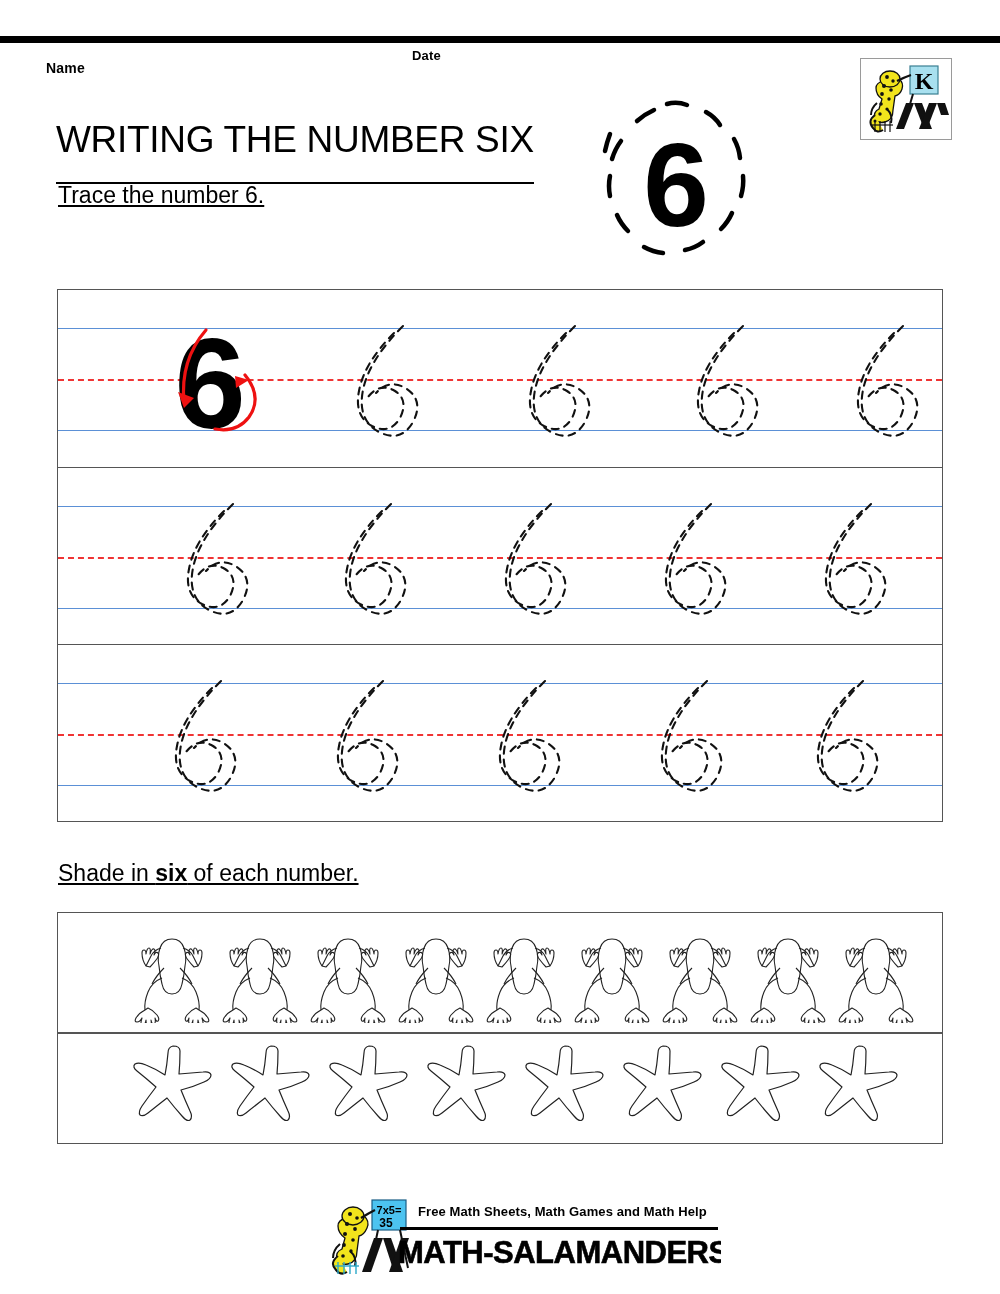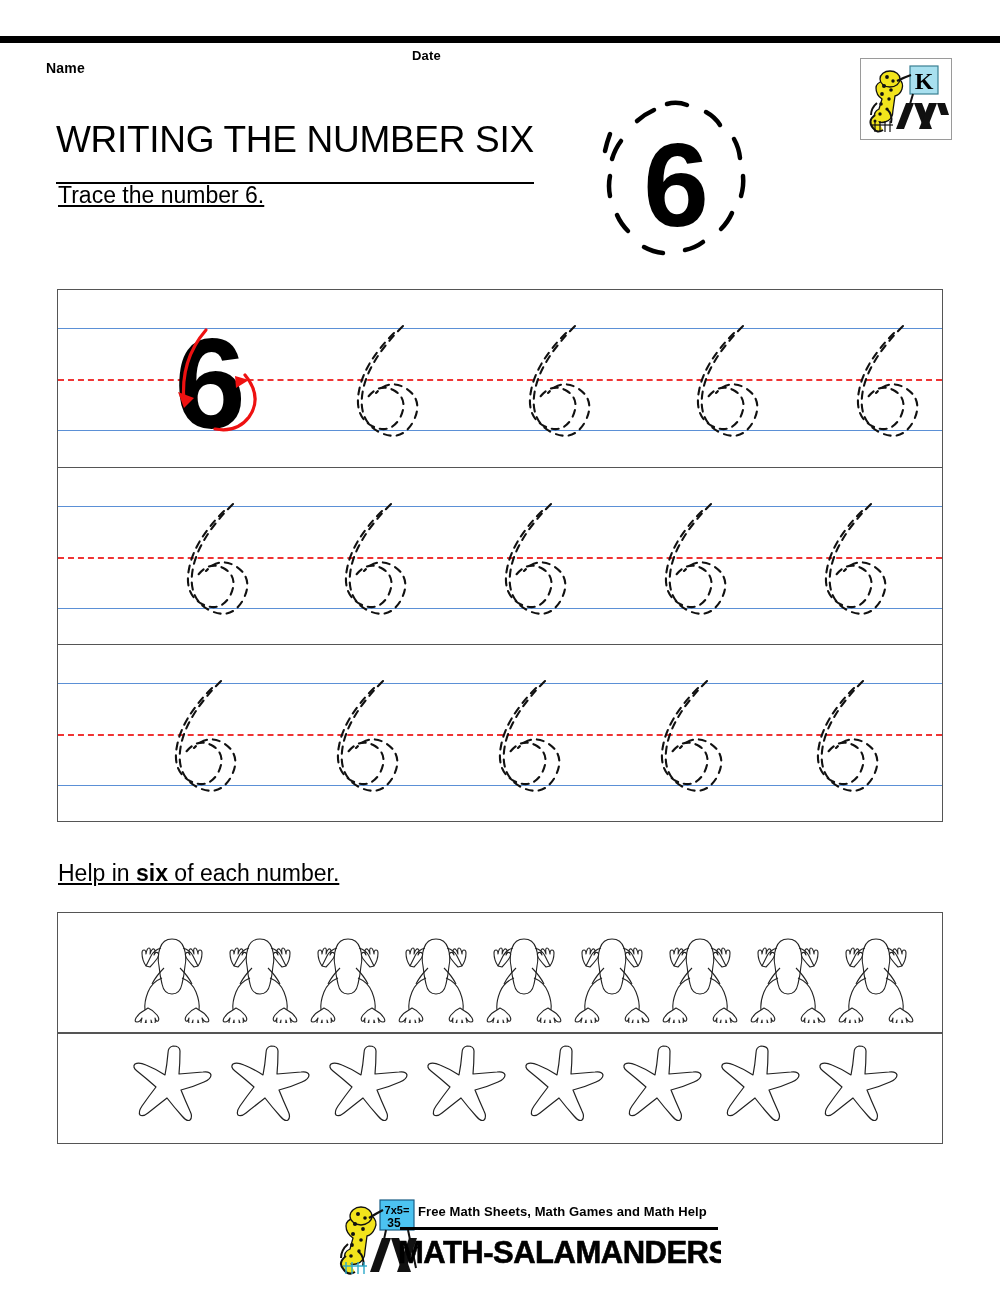--- a/index.html
+++ b/index.html
@@ -60,21 +60,21 @@
   .frogs .pic-row{padding-left:70px;}
   .stars .pic-row{padding-left:66px;}
   .pic-item{display:block;}
 
   
   .footer{position:absolute;left:318px;top:1198px;width:400px;height:78px;}
   .footer-tag{position:absolute;left:100px;top:6px;font-size:13px;font-weight:700;
               letter-spacing:.1px;white-space:nowrap;}
   .footer-rule{position:absolute;left:82px;top:29px;width:318px;height:3px;background:#000;}
   .footer-brand{position:absolute;left:78px;top:33px;width:325px;height:42px;}
-  .footer-logo{position:absolute;left:16px;top:0px;width:96px;height:78px;}
+  .footer-logo{position:absolute;left:8px;top:0px;width:96px;height:78px;}
 </style>
 </head>
 <body>
 
 <div class="page">
 
   <div class="top-rule"></div>
 
   <div class="name-label">Name</div>
   <div class="date-label">Date</div>
@@ -297,21 +297,21 @@
           <g fill="none" stroke="#111" stroke-width="2.1" stroke-dasharray="7 6" stroke-linecap="round">
             <path d="M55 6 q-34 34 -40 64 q-6 30 16 42 q22 11 34 -10 q11 -21 -6 -33 q-17 -11 -31 4"></path>
             <path d="M46 13 q-30 30 -35 58 q-5 25 13 35 q18 9 28 -8 q9 -18 -5 -27 q-15 -9 -27 6"></path>
           </g>
         </svg>
       </div>
     </div>
   </div>
 
   <div class="instr instr3">
-    <span>Help in </span><b>six</b><span> of each number.</span>
+    <span>Shade in </span><b>six</b><span> of each number.</span>
   </div>
 
   <div class="pic-frame frogs">
     <div class="pic-row" id="frog-row">
         <svg width="88" height="100" viewBox="0 0 88 100" class="pic-item">
           <g fill="none" stroke="#222222" stroke-width="1.1" stroke-linejoin="round">
             <path d="M44 16 q9 0 12 9 q3 9 1 18 q-1 10 -3 18 q-2 10 -10 10 q-8 0 -10 -10 q-2 -8 -3 -18 q-2 -9 1 -18 q3 -9 12 -9 z"></path>
             <path d="M33 25 q-7 2 -10 8 q-3 6 -5 10"></path>
             <path d="M55 25 q7 2 10 8 q3 6 5 10"></path>
             <path d="M18 43 q-4 -6 -4 -13 q0 -3 2 -3 q2 0 2 4 q1 -6 3 -6 q2 0 1 6 q2 -6 4 -5 q2 1 0 6 q2 -4 4 -2 q2 2 -2 7 q-3 4 -6 7 z"></path>

